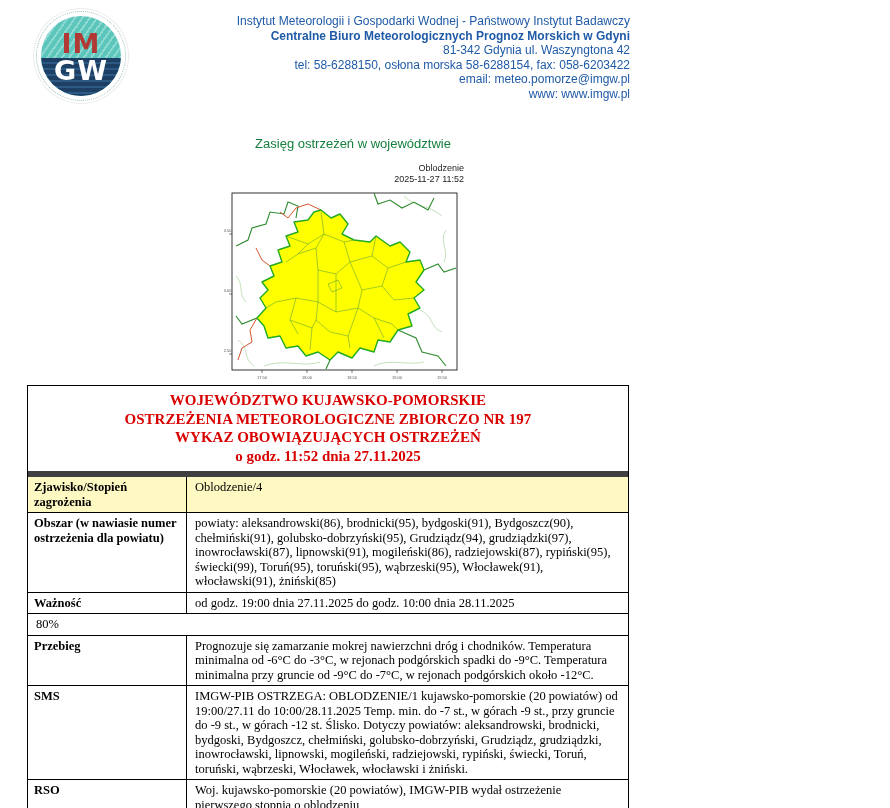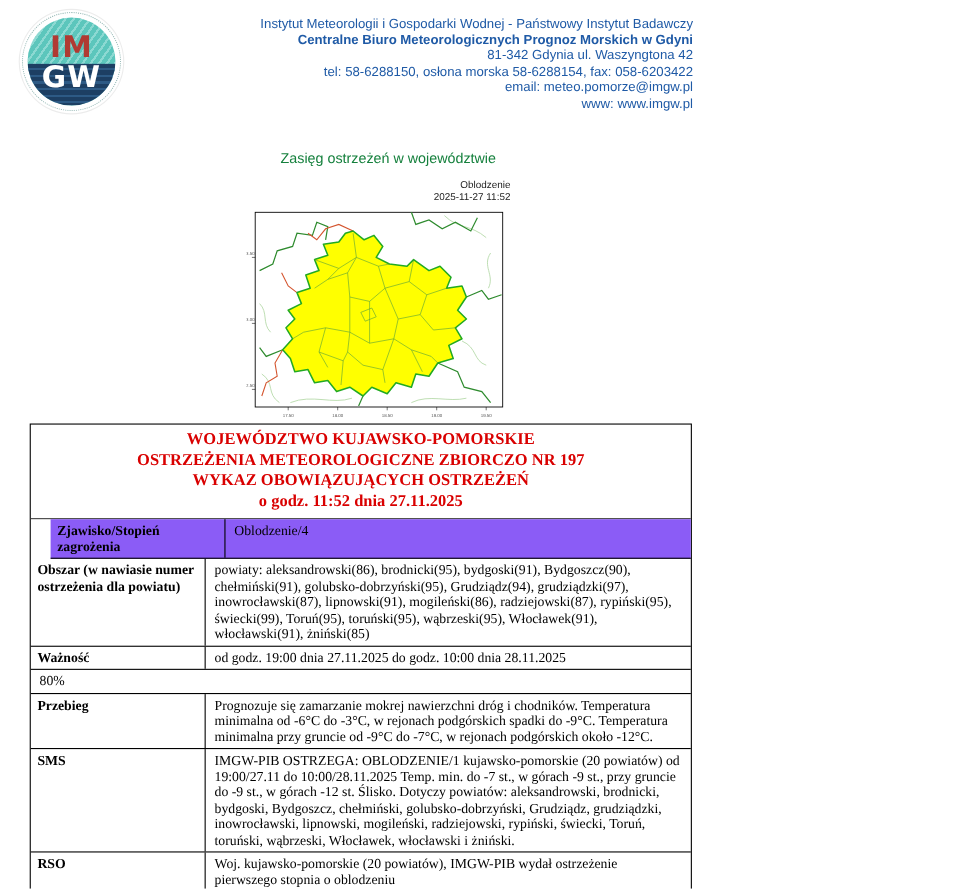--- a/index.html
+++ b/index.html
@@ -4,21 +4,21 @@
 <style>
   * { margin:0; padding:0; box-sizing:border-box; }
   html,body { background:#fff; }
   .page {
     position:relative; width:890px; height:808px; background:#ffffff;
     overflow:hidden; font-family:"Liberation Sans", sans-serif;
   }
 
   
   .logo {
-    position:absolute; left:18px; top:9px; width:94px; height:94px;
+    position:absolute; left:34px; top:9px; width:94px; height:94px;
     border-radius:50%;
     background:#ffffff;
     box-shadow:0 0 0 1px #ececec;
   }
   .logo .disc {
     position:absolute; left:7px; top:7px; width:80px; height:80px;
     border-radius:50%; overflow:hidden;
     background:repeating-linear-gradient(125deg,#5cc6bc 0 4px,#8cd9d2 4px 6px);
   }
   .logo .band {
@@ -58,31 +58,31 @@
   }
   .map-svg { position:absolute; left:224px; top:190px; }
 
   
   .warn-table {
     position:absolute; left:27px; top:385px; width:602px;
     border:1.5px solid #000; background:#fff;
     font-family:"Liberation Serif", serif; font-size:12.5px; color:#000;
   }
   .t-title {
-    border-bottom:1px solid #404040; text-align:center; padding:5px 4px 6px 4px;
+    border-bottom:6px solid #404040; text-align:center; padding:5px 4px 6px 4px;
     color:#d90000; font-weight:bold; font-size:15px; line-height:18.5px;
   }
   .t-row { display:flex; border-bottom:1px solid #000; }
   .t-row:last-child { border-bottom:none; }
   .t-label {
     flex:0 0 159px; padding:3px 6px; font-weight:bold;
     border-right:1px solid #000; line-height:14.5px;
   }
   .t-value { flex:1; padding:3px 8px; line-height:14.5px; }
-  .t-row.highlight { background:#8b5cf6;margin-left:18px; }
+  .t-row.highlight { background:#fef9c3; }
 </style>
 </head>
 <body>
 
 <div class="page">
 
   <div class="logo">
     <div class="ring"></div>
     <div class="disc">
       <div class="band"></div>

